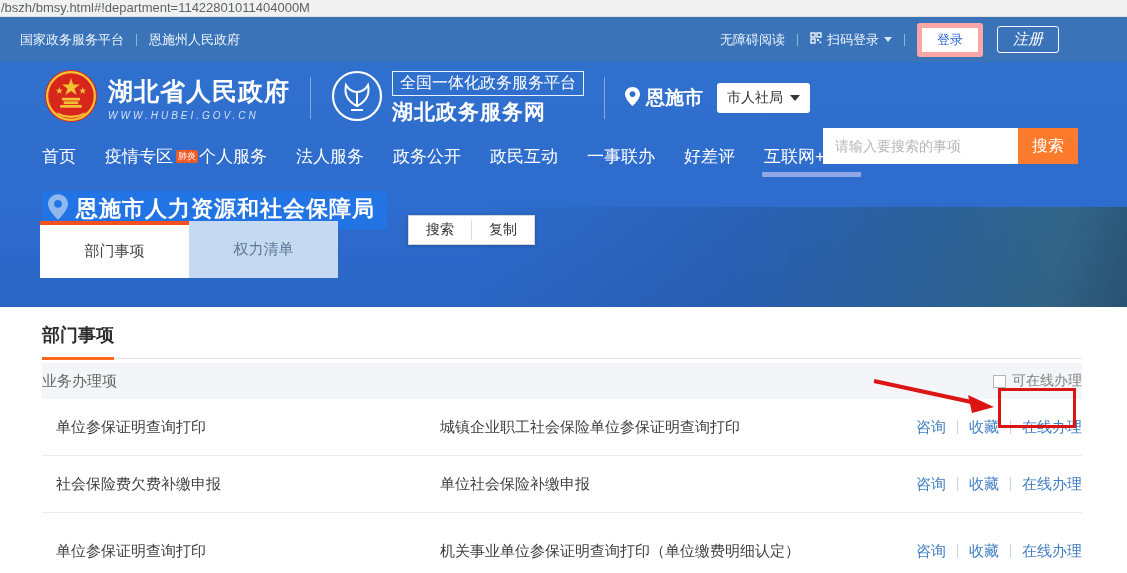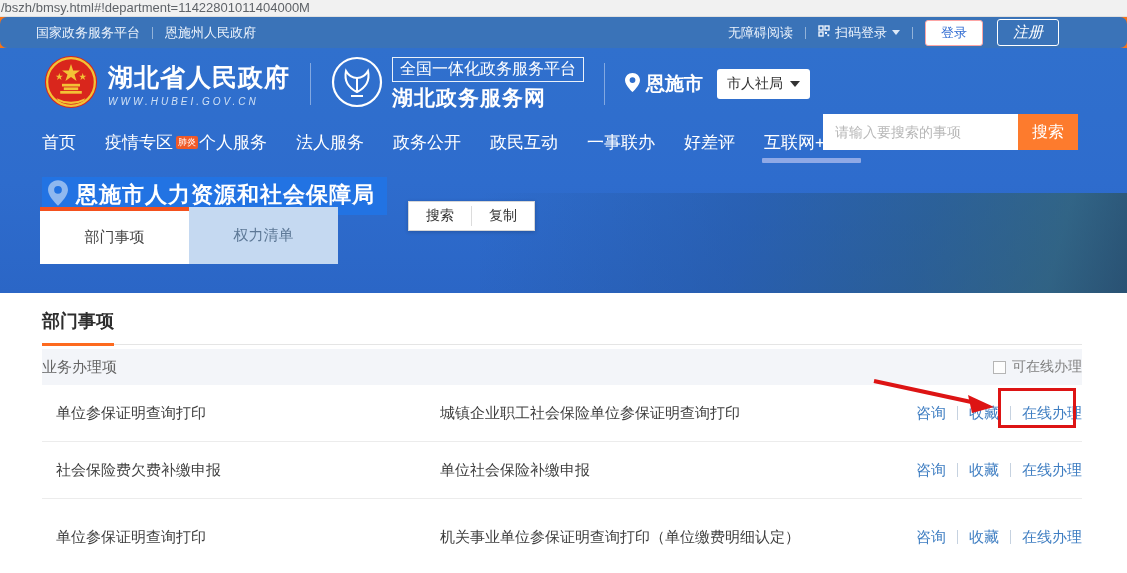--- a/index.html
+++ b/index.html
@@ -4,30 +4,30 @@
 <style>
   * { margin:0; padding:0; box-sizing:border-box; }
   body { font-family:"Liberation Sans","DejaVu Sans",sans-serif; background:#fff; }
   .screen { position:relative; width:1127px; height:573px; overflow:hidden; background:#f97316; }
 
   
   .urlbar { height:17px; background:#f1f1f1; color:#5f6368; font-size:13px; line-height:15px;
             overflow:hidden; padding-left:1px; border-bottom:1px solid #e0e0e0; }
 
   
-  .topbar { height:31px; background:#3a73b8; display:flex; align-items:center;
-            justify-content:space-between; padding:0 68px 0 36px; color:#eef4fc; font-size:13px;border-radius:7px; }
+  .topbar { height:45px; background:#3a73b8; display:flex; align-items:center;
+            justify-content:space-between; padding:0 68px 0 20px; color:#eef4fc; font-size:13px; }
   .topbar a { color:#eef4fc; text-decoration:none; cursor:pointer; }
   .tb-left, .tb-right { display:flex; align-items:center; }
   .vsep { width:1px; height:12px; background:rgba(255,255,255,.45); margin:0 12px; }
   .qr-icon { display:inline-block; margin-right:5px; }
   .caret-down { display:inline-block; width:0; height:0; border-left:4px solid transparent;
                 border-right:4px solid transparent; border-top:5px solid #dce8f7; margin-left:5px; }
   .btn-login { background:#fff; color:#2e6ad1; font-size:13px; padding:3px 15px; border-radius:3px;
-               border:1px solid #fca5a5; cursor:pointer; }
+               border:5px solid #fca5a5; cursor:pointer; }
   .btn-register { background:transparent; color:#fff; font-size:15px; padding:3px 15px;
                   border-radius:3px; border:1px solid #fff; margin-left:14px; cursor:pointer;font-style:italic; }
 
   
   .banner { position:relative; height:245px; background:linear-gradient(180deg,#3070cd 0%,#2e6ccd 55%,#2b66c6 100%); }
   .photo-overlay { position:absolute; left:480px; right:0; top:145px; bottom:0;
       background:linear-gradient(105deg, rgba(46,108,205,0) 0%, rgba(36,84,150,.45) 40%,
                  rgba(42,88,112,.55) 68%, rgba(52,96,88,.6) 88%, rgba(40,70,70,.65) 100%);
       pointer-events:none; }
 

